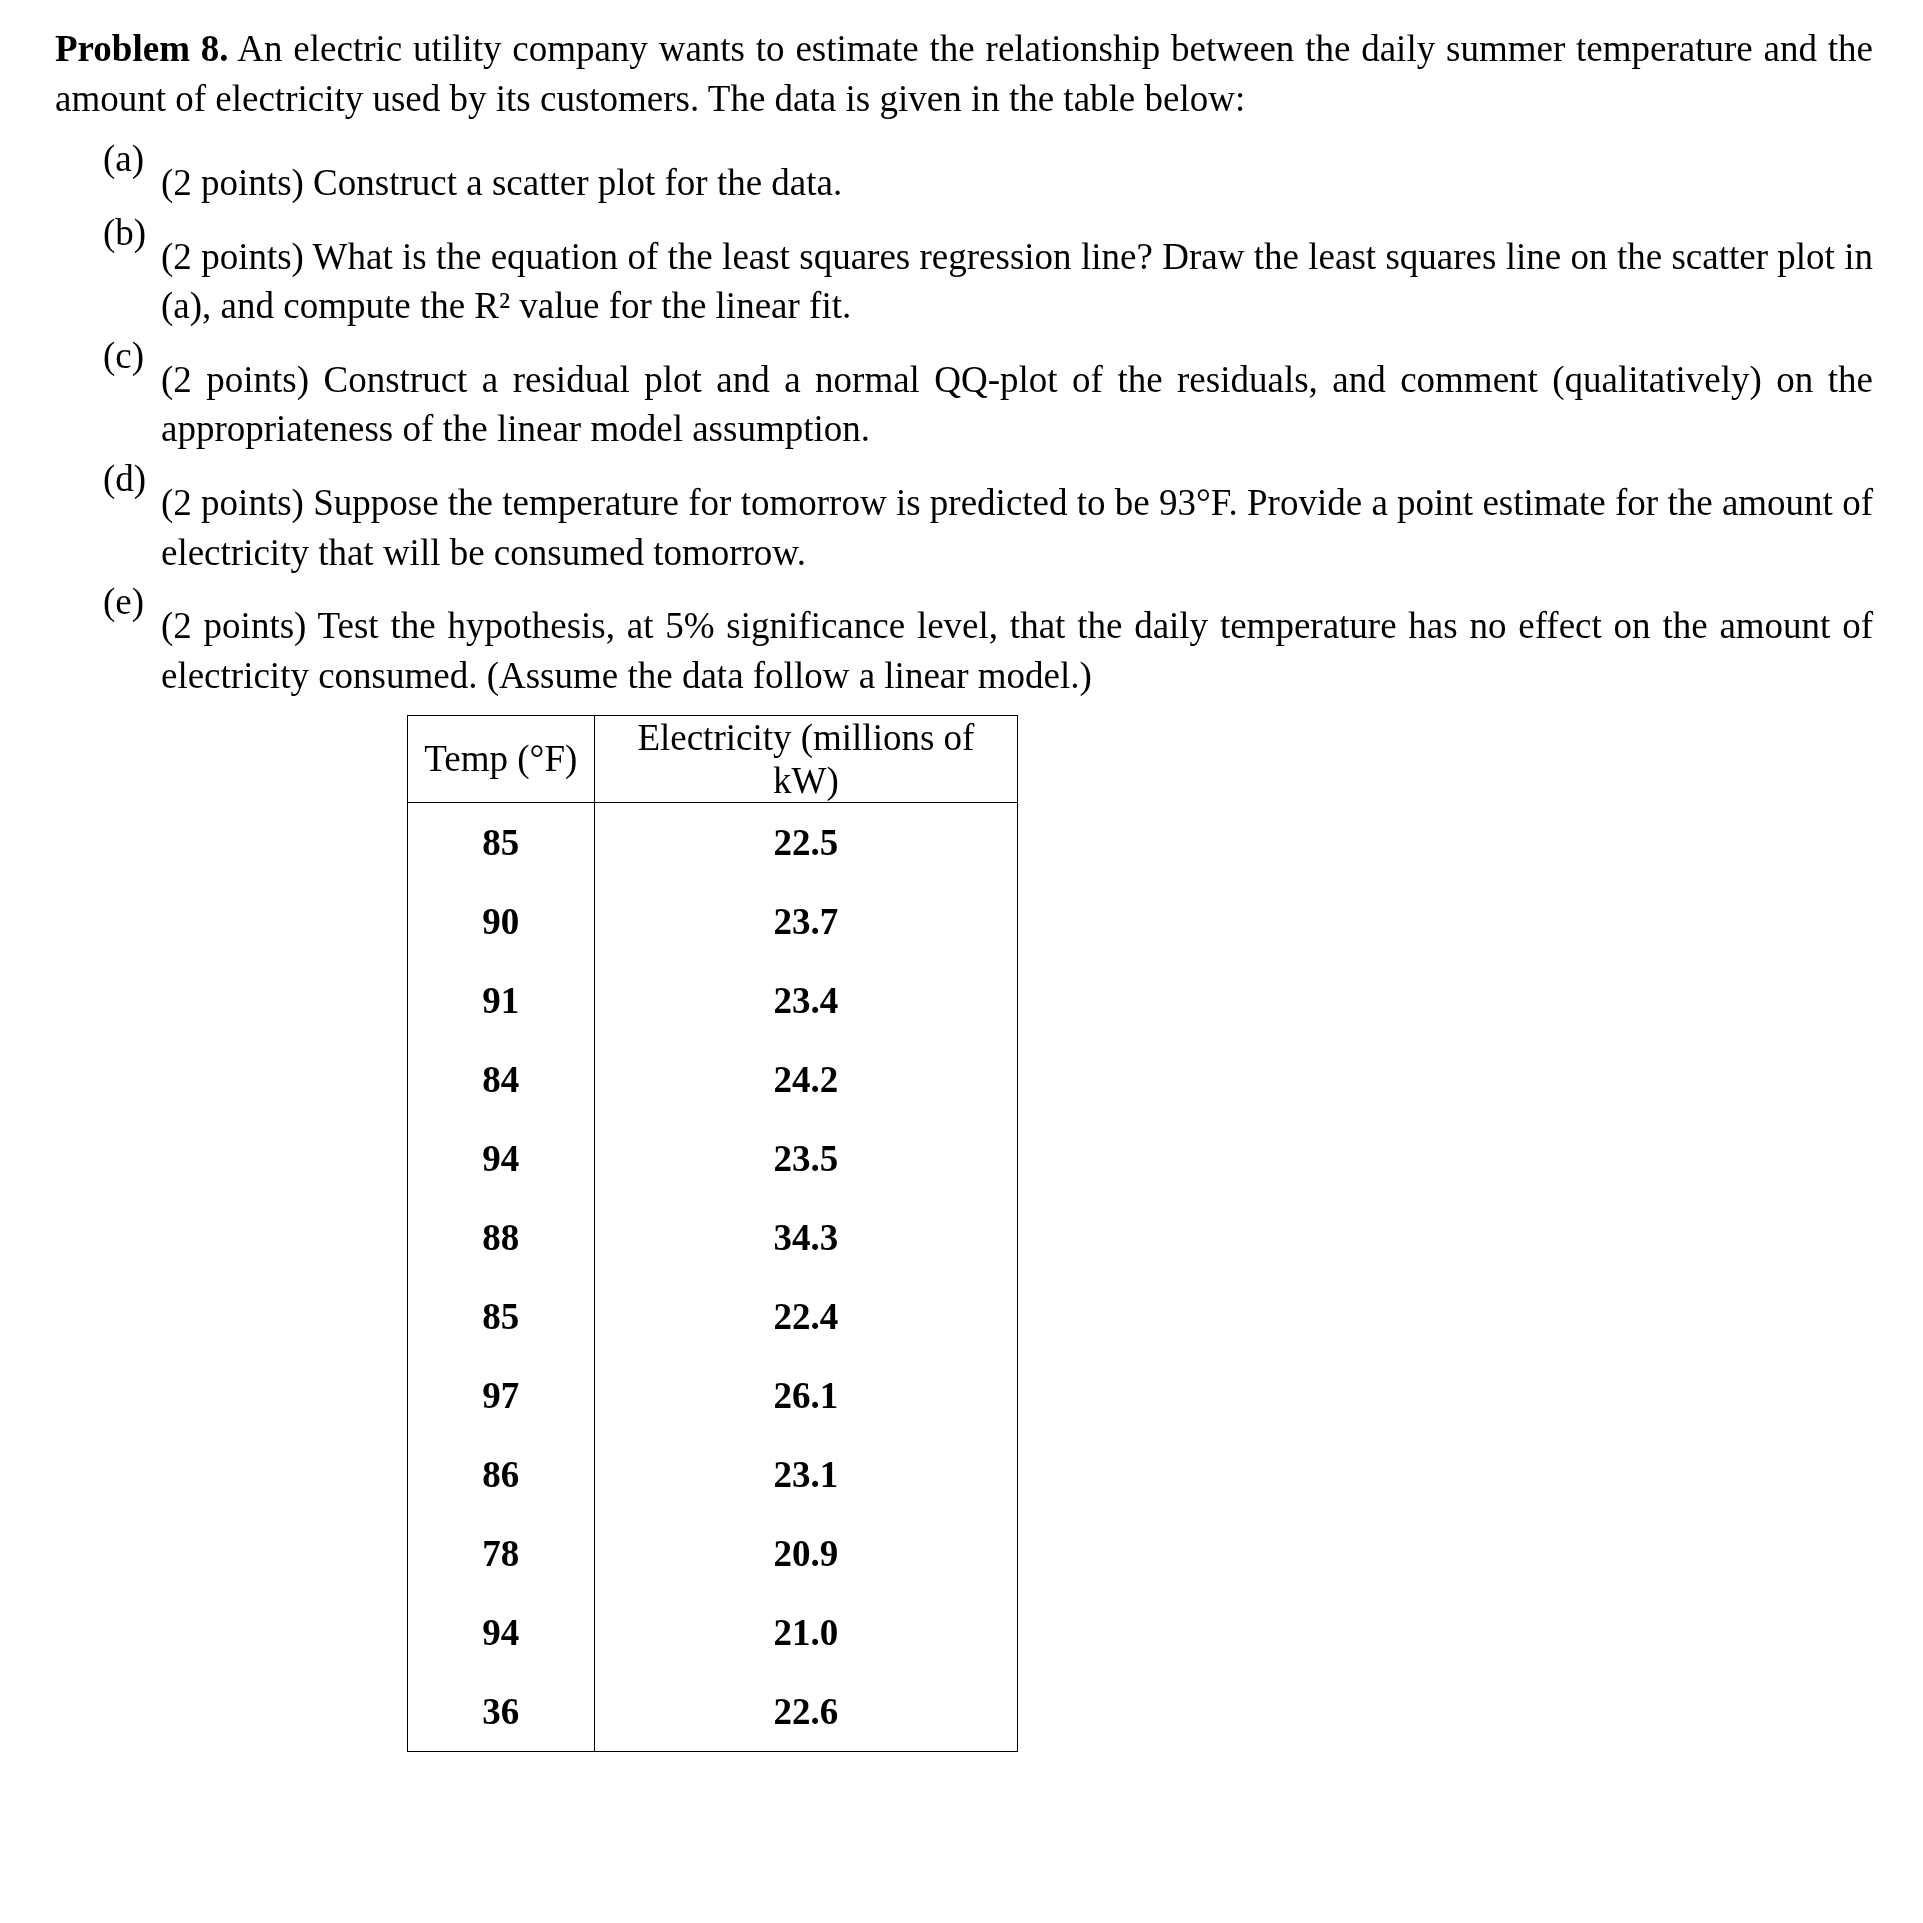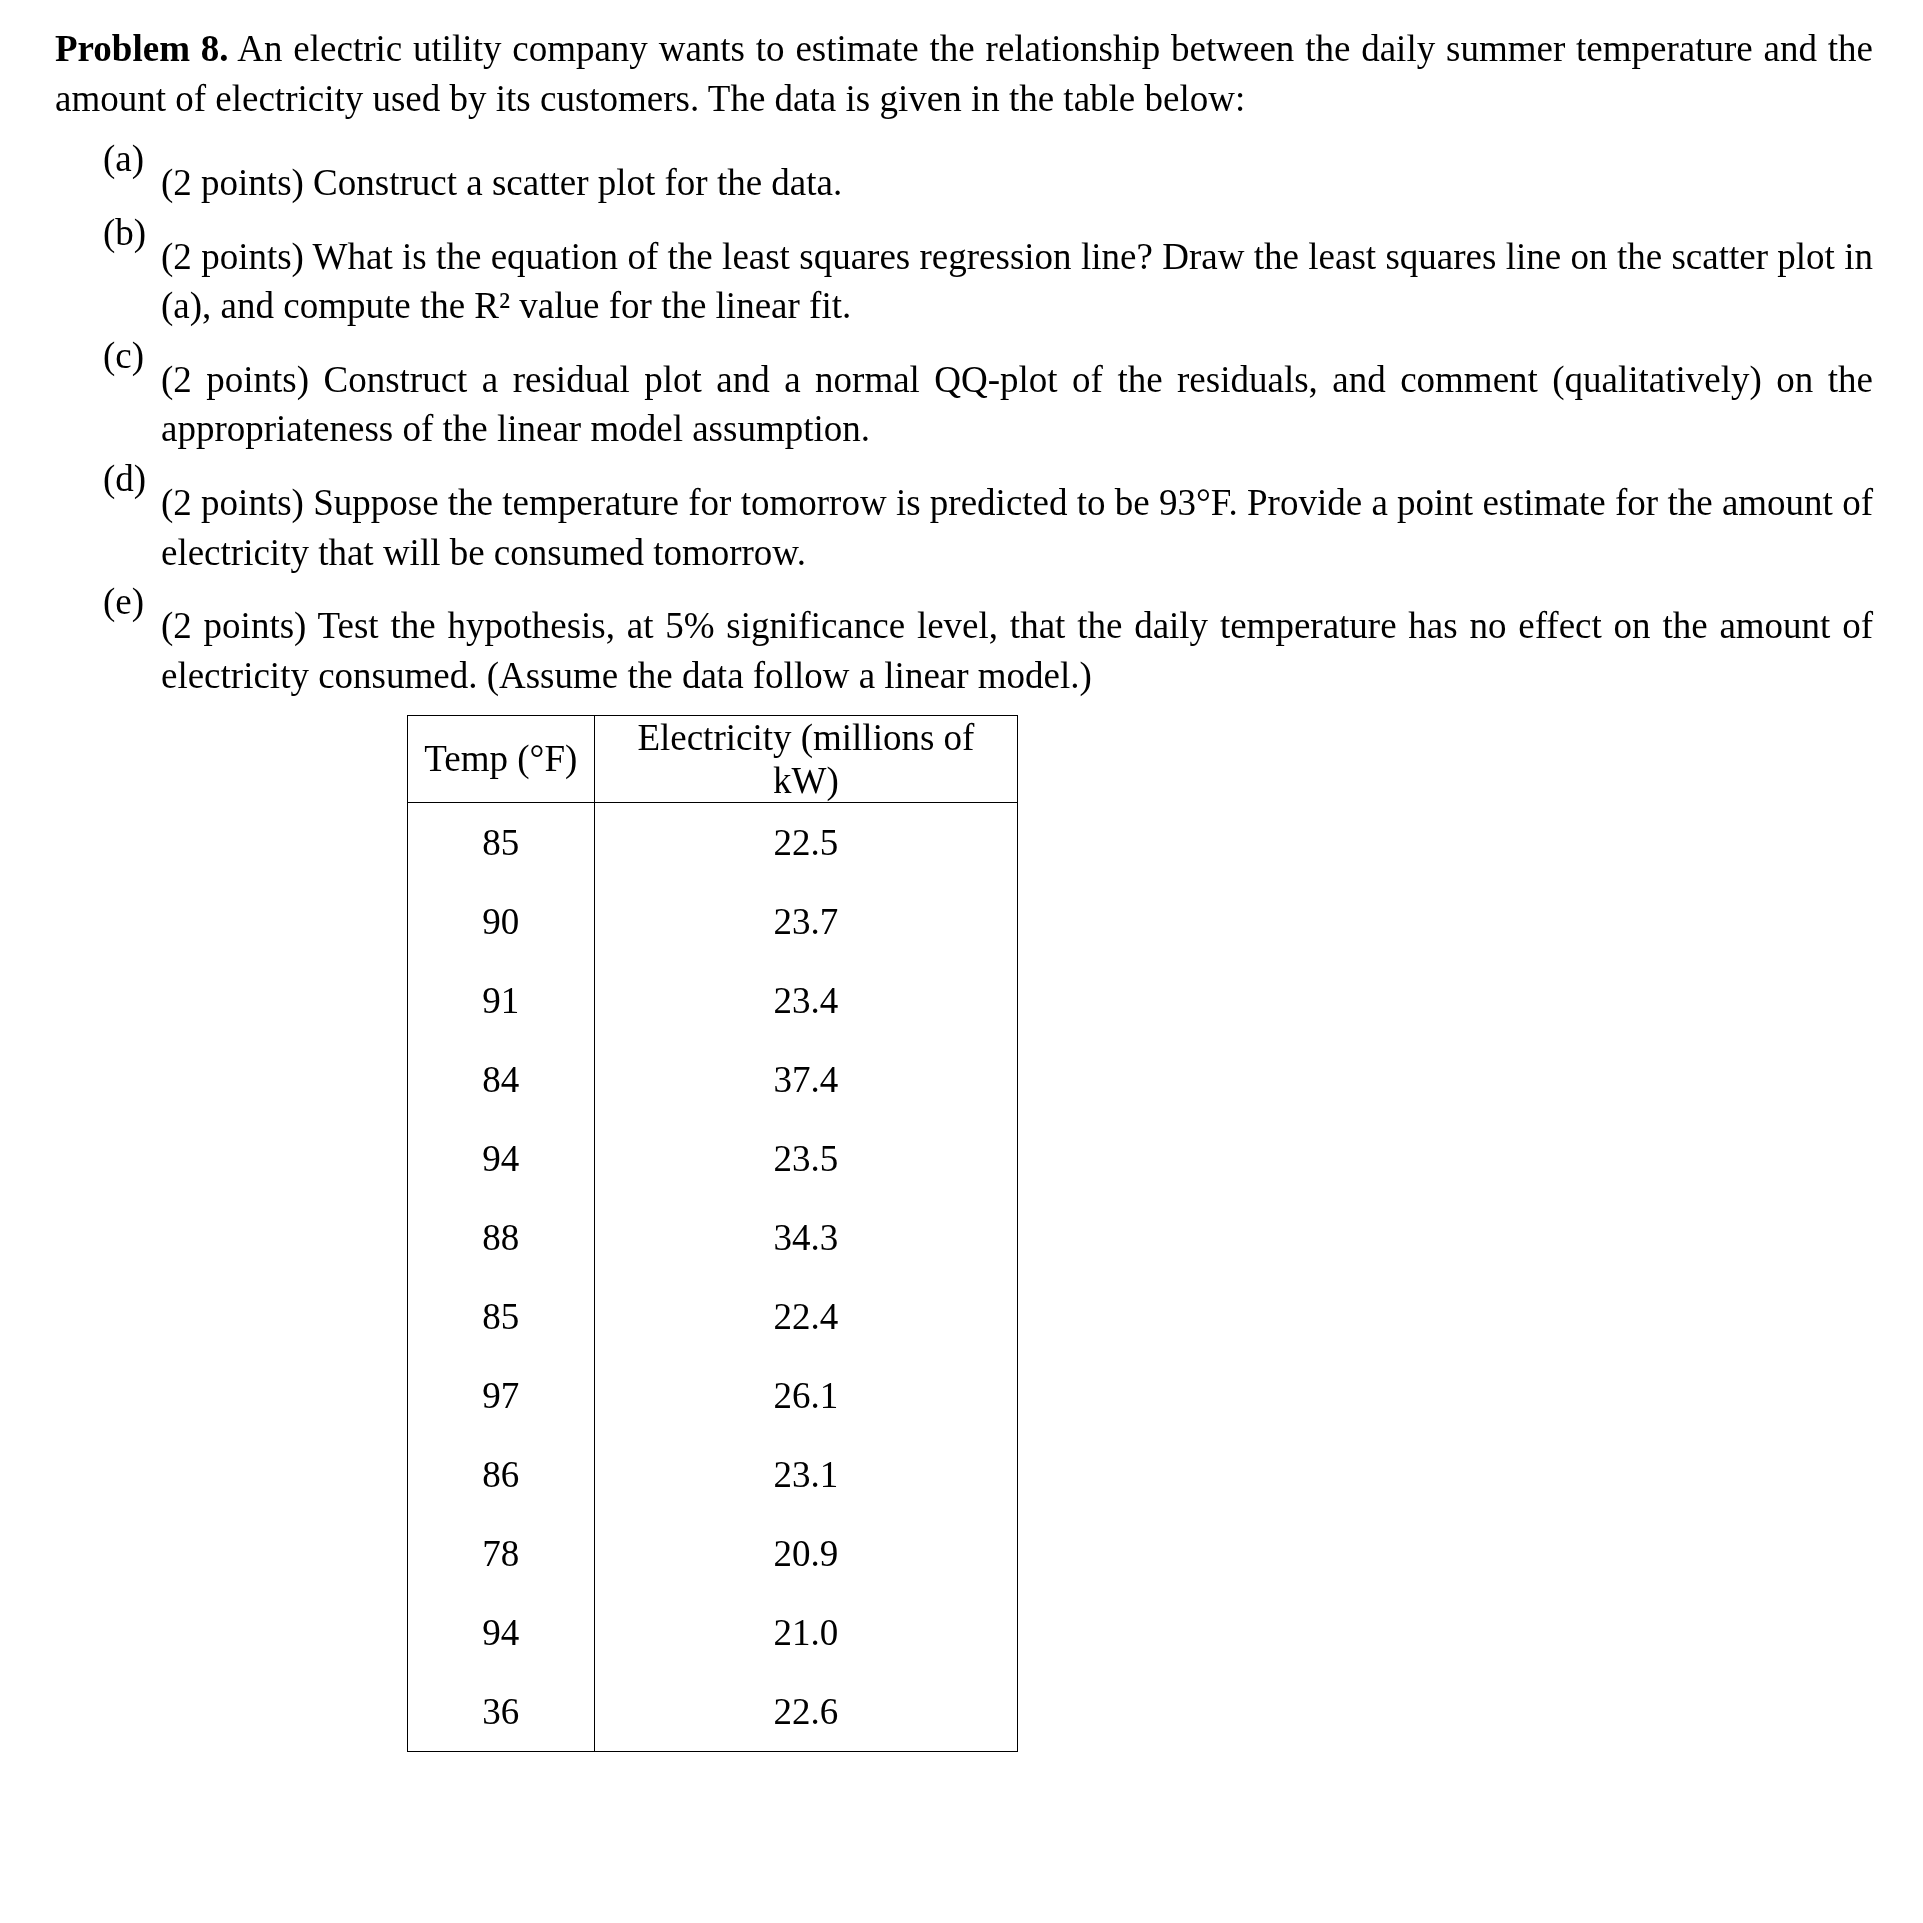--- a/index.html
+++ b/index.html
@@ -68,20 +68,21 @@
   table.data-table td.col-temp {
     width: 160px;
     border-right: 1.8px solid #000;
   }
   table.data-table th.col-elec,
   table.data-table td.col-elec {
     width: 397px;
   }
   table.data-table td {
     height: 79px;
+    font-weight: bold;
   }
 </style>
 </head>
 <body>
 
 <div class="page">
 
   <p class="intro"><span class="problem-title">Problem 8.</span> <span>An electric utility company wants to estimate the relationship between the daily summer temperature and the amount of electricity used by its customers. The data is given in the table below:</span></p>
 
   <div class="list">
@@ -122,21 +123,21 @@
       <tr>
         <td class="col-temp">90</td>
         <td class="col-elec">23.7</td>
       </tr>
       <tr>
         <td class="col-temp">91</td>
         <td class="col-elec">23.4</td>
       </tr>
       <tr>
         <td class="col-temp">84</td>
-        <td class="col-elec">37.4</td>
+        <td class="col-elec">24.2</td>
       </tr>
       <tr>
         <td class="col-temp">94</td>
         <td class="col-elec">23.5</td>
       </tr>
       <tr>
         <td class="col-temp">88</td>
         <td class="col-elec">34.3</td>
       </tr>
       <tr>

